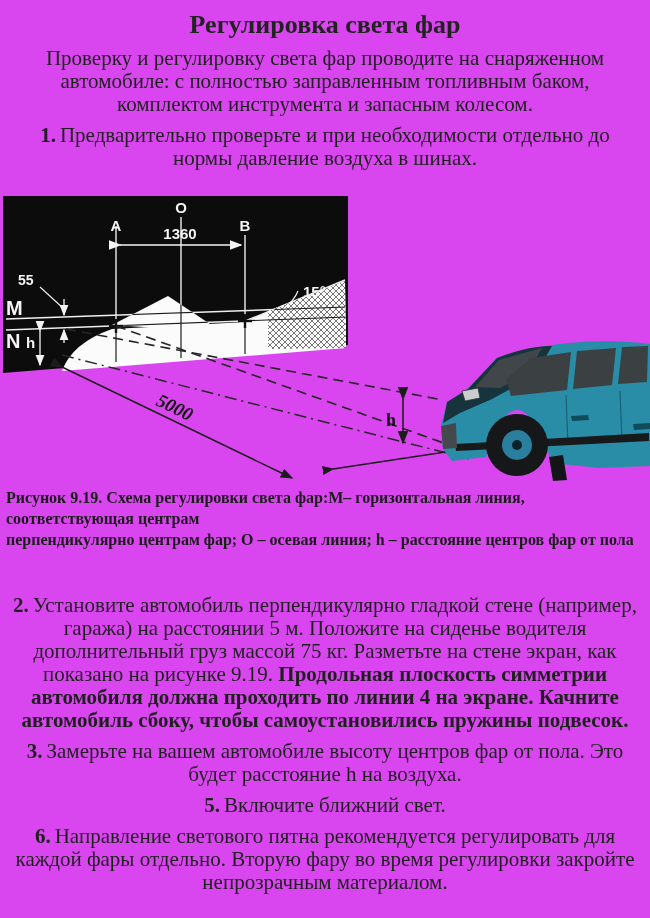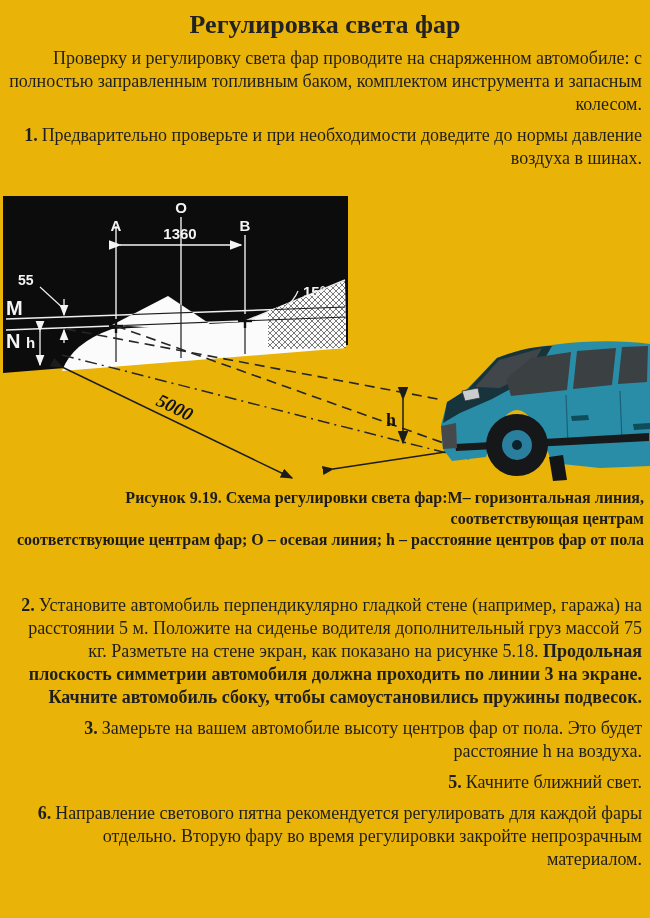--- a/index.html
+++ b/index.html
@@ -1,62 +1,62 @@
 <!DOCTYPE html>
 <html><head>
 <meta charset="utf-8">
 <style>
   html,body{margin:0;padding:0;background:#ffffff;}
   .page{
     position:relative;
     width:650px;height:918px;
-    background:#eab308;
+    background:#d946ef;
     font-family:"Liberation Serif", serif;
     color:#1f1f1f;
     overflow:hidden;
   }
   h1.title{
     font-size:26px;line-height:34px;
     font-weight:bold;text-align:center;color:#222;
     margin:8px 0 5px 0;
   }
   p.body-par{
-    font-size:18px;line-height:23px;
+    font-size:21px;line-height:23px;
     margin:0 8px 8px 8px;
-    text-align:right;
+    text-align:center;
   }
   p.body-par .num{font-weight:bold;margin-right:4px;}
   p.body-par .bold{font-weight:bold;}
   .diagram{
     position:relative;
     width:650px;height:290px;
     margin:25px 0 0 0;
   }
   .diagram svg{display:block;}
   .fig-caption{
     font-size:16px;line-height:21px;font-weight:bold;
-    text-align:right;color:#1c1c1c;
+    text-align:left;color:#1c1c1c;
     margin:2px 6px 44px 6px;
   }
   .lblW{font-family:"Liberation Sans",sans-serif;fill:#f4f4f4;font-weight:bold;}
   .lblB{font-family:"Liberation Serif",serif;fill:#111;font-weight:bold;}
 </style>
 </head>
 <body>
 
 <div class="page">
 
   <h1 class="title">Регулировка света фар</h1>
 
   <p class="body-par">
     <span>Проверку и регулировку света фар проводите на снаряженном автомобиле: с полностью заправленным топливным баком, комплектом инструмента и запасным колесом.</span>
   </p>
 
   <p class="body-par">
-    <span class="num">1.</span><span>Предварительно проверьте и при необходимости доведите до нормы давление воздуха в шинах.</span>
+    <span class="num">1.</span><span>Предварительно проверьте и при необходимости отдельно до нормы давление воздуха в шинах.</span>
   </p>
 
   <div class="diagram">
     <svg width="650" height="290" viewBox="0 0 650 290">
       <defs>
         <marker id="aw" orient="auto" markerWidth="9" markerHeight="8" refX="8" refY="3.5">
           <path d="M0,0 L9,3.5 L0,7 Z" fill="#f4f4f4"></path>
         </marker>
         <marker id="ab" orient="auto" markerWidth="9" markerHeight="8" refX="8" refY="3.5">
           <path d="M0,0 L9,3.5 L0,7 Z" fill="#1c1c1c"></path>
@@ -155,34 +155,34 @@
         <polygon points="549,262 563,260 567,285 553,286" fill="#121415"></polygon>
         <circle cx="517" cy="250" r="31" fill="#151718"></circle>
         <circle cx="517" cy="250" r="15" fill="#2b7f9e"></circle>
         <circle cx="517" cy="250" r="5" fill="#0c222b"></circle>
       </g>
     </svg>
   </div>
 
   <div class="fig-caption">
     <div>Рисунок 9.19. Схема регулировки света фар:М– горизонтальная линия, соответствующая центрам</div>
-    <div>соответствующие центрам фар; О – осевая линия; h – расстояние центров фар от пола</div>
+    <div>перпендикулярно центрам фар; О – осевая линия; h – расстояние центров фар от пола</div>
   </div>
 
   <p class="body-par">
-    <span class="num">2.</span><span>Установите автомобиль перпендикулярно гладкой стене (например, гаража) на расстоянии 5 м. Положите на сиденье водителя дополнительный груз массой 75 кг. Разметьте на стене экран, как показано на рисунке 5.18.</span>
-    <span class="bold">Продольная плоскость симметрии автомобиля должна проходить по линии 3 на экране. Качните автомобиль сбоку, чтобы самоустановились пружины подвесок.</span>
+    <span class="num">2.</span><span>Установите автомобиль перпендикулярно гладкой стене (например, гаража) на расстоянии 5 м. Положите на сиденье водителя дополнительный груз массой 75 кг. Разметьте на стене экран, как показано на рисунке 9.19.</span>
+    <span class="bold">Продольная плоскость симметрии автомобиля должна проходить по линии 4 на экране. Качните автомобиль сбоку, чтобы самоустановились пружины подвесок.</span>
   </p>
 
   <p class="body-par">
     <span class="num">3.</span><span>Замерьте на вашем автомобиле высоту центров фар от пола. Это будет расстояние h на воздуха.</span>
   </p>
 
 
   <p class="body-par">
-    <span class="num">5.</span><span>Качните ближний свет.</span>
+    <span class="num">5.</span><span>Включите ближний свет.</span>
   </p>
 
   <p class="body-par">
     <span class="num">6.</span><span>Направление светового пятна рекомендуется регулировать для каждой фары отдельно. Вторую фару во время регулировки закройте непрозрачным материалом.</span>
   </p>
 
 </div>
 
 </body></html>

